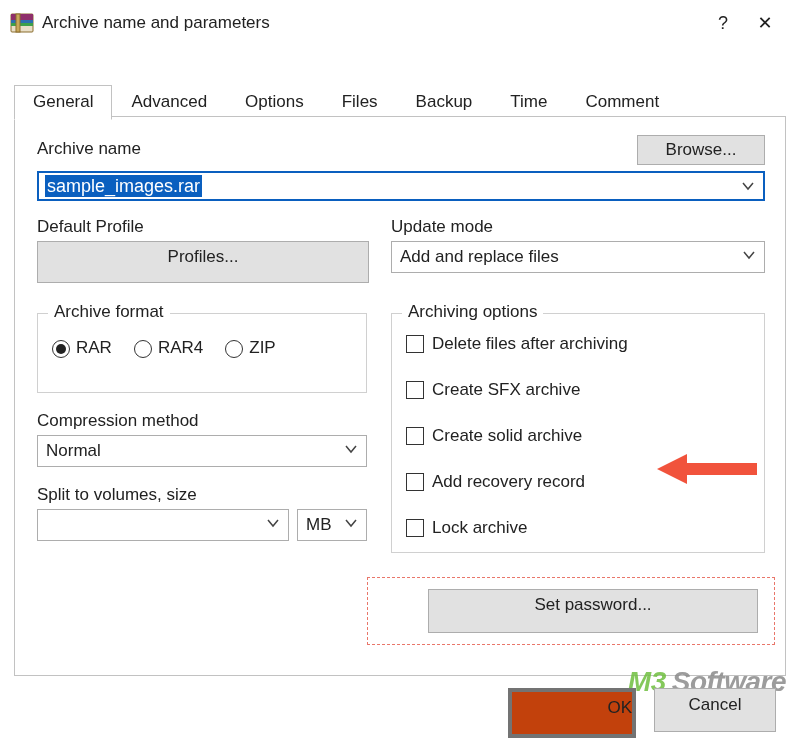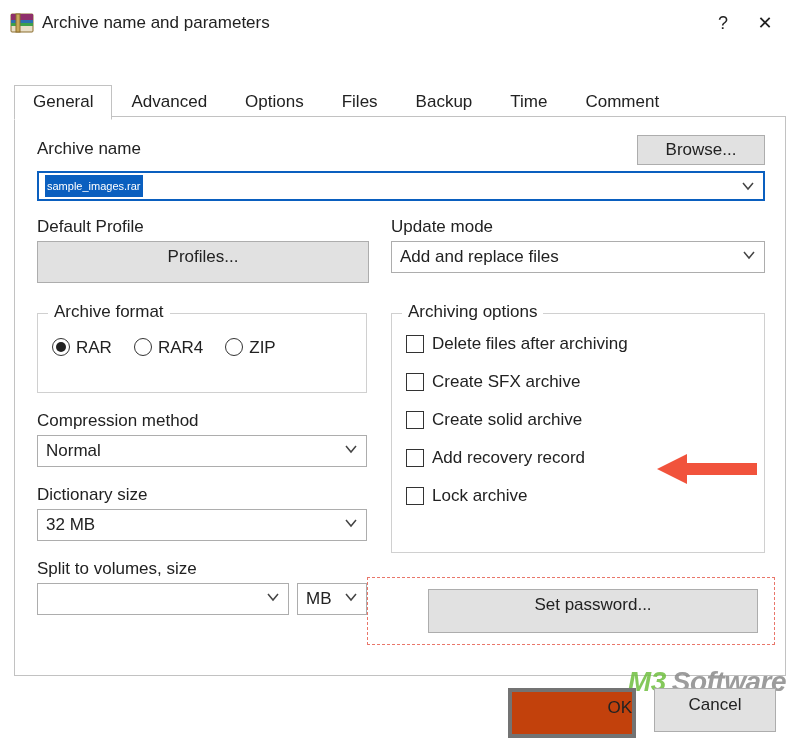--- a/index.html
+++ b/index.html
@@ -106,21 +106,21 @@
     height: 30px;
     display: flex;
     align-items: center;
     padding: 0 6px 0 6px;
     box-sizing: border-box;
   }
   .combo-archive .sel {
     background: #0a5fbf;
     color: #ffffff;
     padding: 0 2px;
-    font-size: 11px;
+    font-size: 18px;
     line-height: 22px;
   }
   .combo-archive .dd {
     margin-left: auto;
     width: 18px; height: 18px;
     display: flex; align-items: center; justify-content: center;
   }
   
   .block2 { position: absolute; left: 22px; right: 20px; top: 100px; display: flex; gap: 24px; }
   .block2 > div { flex: 1; }
@@ -156,21 +156,21 @@
   
   .leftcol {
     position: absolute;
     left: 22px;
     top: 196px;
     width: 330px;
   }
   .leftcol .groupbox.format { height: 80px; padding-top: 20px; }
   .radios { display: flex; gap: 22px; align-items: center; margin-top: 4px; }
   .radio {
-    display: flex; align-items: flex-start; gap: 6px; font-size: 17px;
+    display: flex; align-items: flex-end; gap: 6px; font-size: 17px;
   }
   .radio .dot {
     width: 18px; height: 18px; border: 1.5px solid #333; border-radius: 50%;
     display: flex; align-items: center; justify-content: center;
     box-sizing: border-box;
   }
   .radio .dot.inner::after { content: ""; width: 10px; height: 10px; background: #222; border-radius: 50%; }
   .leftcol .section { margin-top: 18px; }
   .combo {
     border: 1px solid #adadad;
@@ -186,21 +186,21 @@
   .splitrow .combo:first-child { flex: 1; }
   .splitrow .combo.unit { width: 70px; flex: none; }
   
   .rightcol {
     position: absolute;
     left: 376px;
     right: 20px;
     top: 196px;
   }
   .groupbox.options { height: 240px; padding-top: 16px; }
-  .checks { display: flex; flex-direction: column; gap: 18px; margin-top: 4px; }
+  .checks { display: flex; flex-direction: column; gap: 26px; margin-top: 4px; }
   .check { display: flex; align-items: center; gap: 8px; font-size: 17px; }
   .check .box {
     width: 18px; height: 18px; border: 1.5px solid #333;
     box-sizing: border-box;
   }
   
   .pw-area {
     position: absolute;
     left: 352px;
     right: 10px;
@@ -339,31 +339,20 @@
         <div class="combo">
           <span>Normal</span>
           <span class="dd">
             <svg class="chev" viewBox="0 0 14 14">
                 <path d="M2 4 L7 10 L12 4" fill="none" stroke="#444" stroke-width="1.5"></path>
               </svg>
           </span>
         </div>
       </div>
 
-      <div class="section">
-        <div class="lbl">Dictionary size</div>
-        <div class="combo">
-          <span>32 MB</span>
-          <span class="dd">
-            <svg class="chev" viewBox="0 0 14 14">
-                <path d="M2 4 L7 10 L12 4" fill="none" stroke="#444" stroke-width="1.5"></path>
-              </svg>
-          </span>
-        </div>
-      </div>
 
       <div class="section">
         <div class="lbl">Split to volumes, size</div>
         <div class="splitrow">
           <div class="combo">
             <span></span>
             <span class="dd">
               <svg class="chev" viewBox="0 0 14 14">
                   <path d="M2 4 L7 10 L12 4" fill="none" stroke="#444" stroke-width="1.5"></path>
                 </svg>

